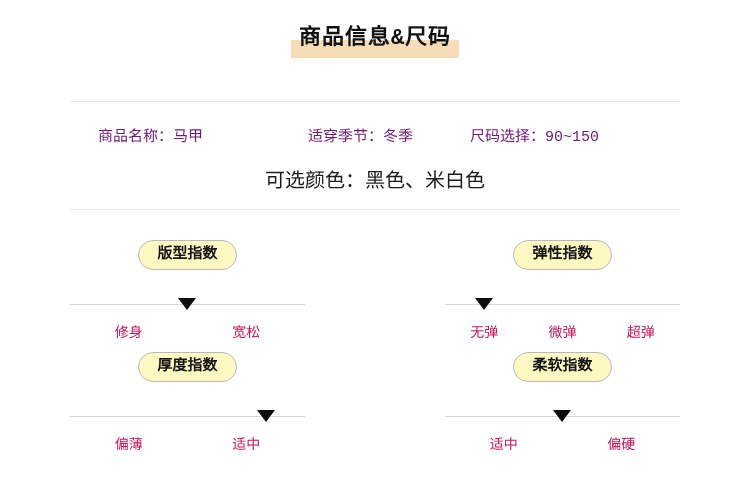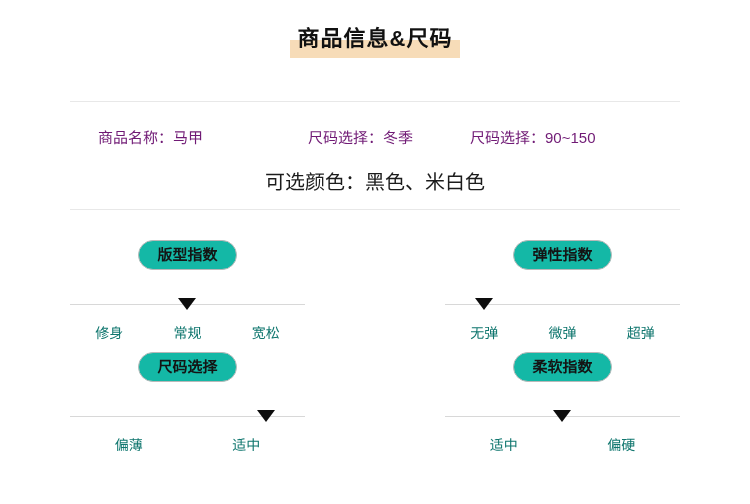--- a/index.html
+++ b/index.html
@@ -14,20 +14,21 @@
     font-family: "Liberation Sans", "DejaVu Sans", sans-serif;
     color: #1a1a1a;
     overflow: hidden;
   }
 
   .page {
     position: relative;
     width: 744px;
     height: 504px;
     box-sizing: border-box;
+    font-family: Liberation Mono, monospace;
   }
 
   
   .title-wrap {
     position: absolute;
     left: 0;
     top: 22px;
     width: 750px;
     text-align: center;
   }
@@ -123,21 +124,21 @@
   }
   .pill {
     display: inline-block;
     border: 1px solid #b9b9b9;
     border-radius: 999px;
     padding: 4px 18px;
     font-size: 15px;
     font-weight: bold;
     color: #141414;
     line-height: 20px;
-    background: #14b8a6;
+    background: #fef9c3;
     white-space: nowrap;
   }
 
   .scale {
     position: relative;
     width: 235px;
     margin: 18px auto 0 auto;
     height: 16px;
   }
   .scale-line {
@@ -164,42 +165,42 @@
 
   .scale-labels {
     display: flex;
     width: 235px;
     margin: 10px auto 0 auto;
   }
   .scale-labels span {
     flex: 1 1 0;
     text-align: center;
     font-size: 14px;
-    color: #0f766e;
+    color: #be185d;
     line-height: 22px;
     white-space: nowrap;
   }
 </style>
 </head>
 <body>
 
 <div class="page">
 
   <div class="title-wrap">
     <div class="title">
       <span class="hl"></span>
       <span class="txt">商品信息&amp;尺码</span>
     </div>
   </div>
 
   <div class="divider d1"></div>
 
   <div class="info-row-1">
     <span class="info-item i1">商品名称：马甲</span>
-    <span class="info-item i2">尺码选择：冬季</span>
+    <span class="info-item i2">适穿季节：冬季</span>
     <span class="info-item i3">尺码选择：90~150</span>
   </div>
   <div class="info-row-2">
     <span class="info-center">可选颜色：黑色、米白色</span>
   </div>
 
   <div class="divider d2"></div>
 
   <div class="grid">
 
@@ -208,21 +209,20 @@
       <div class="grid-cell">
         <div class="pill-line">
           <span class="pill">版型指数</span>
         </div>
         <div class="scale">
           <div class="scale-line"></div>
           <div class="marker pos-1"></div>
         </div>
         <div class="scale-labels">
           <span>修身</span>
-          <span>常规</span>
           <span>宽松</span>
         </div>
       </div>
 
       <div class="grid-cell">
         <div class="pill-line">
           <span class="pill">弹性指数</span>
         </div>
         <div class="scale">
           <div class="scale-line"></div>
@@ -234,21 +234,21 @@
           <span>超弹</span>
         </div>
       </div>
 
     </div>
 
     <div class="grid-row">
 
       <div class="grid-cell">
         <div class="pill-line">
-          <span class="pill">尺码选择</span>
+          <span class="pill">厚度指数</span>
         </div>
         <div class="scale">
           <div class="scale-line"></div>
           <div class="marker pos-2"></div>
         </div>
         <div class="scale-labels">
           <span>偏薄</span>
           <span>适中</span>
         </div>
       </div>

